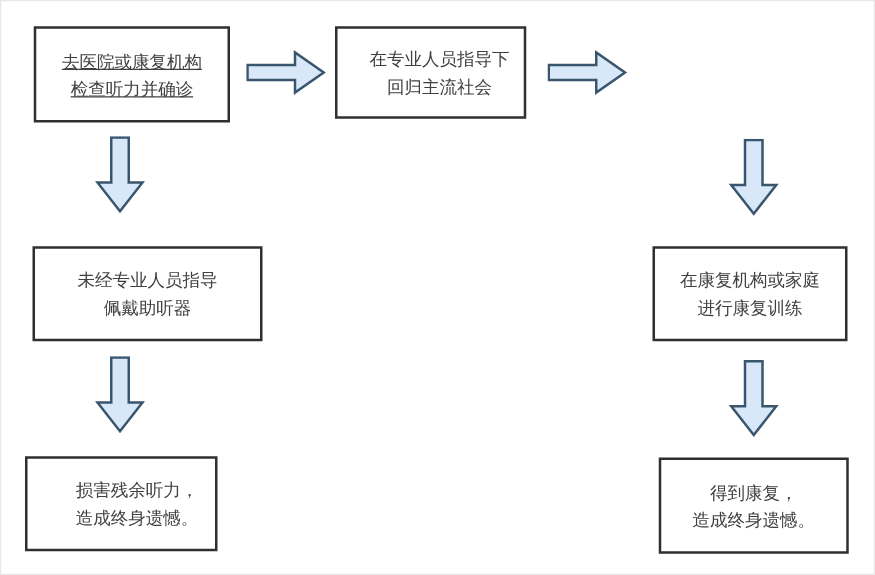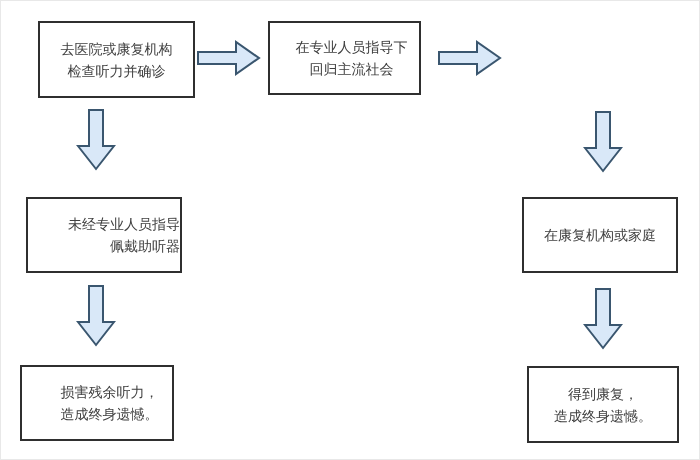--- a/index.html
+++ b/index.html
@@ -41,43 +41,44 @@
     stroke: var(--arrow-stroke, #3a566f);
     stroke-width: 2;
     stroke-linejoin: miter;
   }
 </style>
 </head>
 <body>
 
 <div class="canvas">
 
-  <div class="node" style="left:37px; top:20px; width:157px; height:77px;">
+  <div class="node" style="left:26px; top:20px; width:157px; height:77px;text-decoration:underline;">
     <div class="line">去医院或康复机构</div>
     <div class="line">检查听力并确诊</div>
   </div>
 
   <div class="node" style="left:267px; top:20px; width:153px; height:74px;padding-left:14px;">
     <div class="line">在专业人员指导下</div>
     <div class="line">回归主流社会</div>
   </div>
 
 
-  <div class="node" style="left:25px; top:196px; width:156px; height:76px;align-items:flex-end;">
+  <div class="node" style="left:25px; top:196px; width:184px; height:76px;">
     <div class="line">未经专业人员指导</div>
     <div class="line">佩戴助听器</div>
   </div>
 
   <div class="node" style="left:19px; top:364px; width:154px; height:76px;padding-left:25px;">
     <div class="line">损害残余听力，</div>
     <div class="line">造成终身遗憾。</div>
   </div>
 
   <div class="node" style="left:521px; top:196px; width:156px; height:76px;">
     <div class="line">在康复机构或家庭</div>
+    <div class="line">进行康复训练</div>
   </div>
 
   <div class="node" style="left:526px; top:365px; width:152px; height:77px;">
     <div class="line">得到康复，</div>
     <div class="line">造成终身遗憾。</div>
   </div>
 
   <svg class="arrow" style="left:196px; top:39px;" width="64" height="36" viewBox="0 0 64 36">
     <polygon points="1,12 39,12 39,2 62,18 39,34 39,24 1,24"></polygon>
   </svg>

